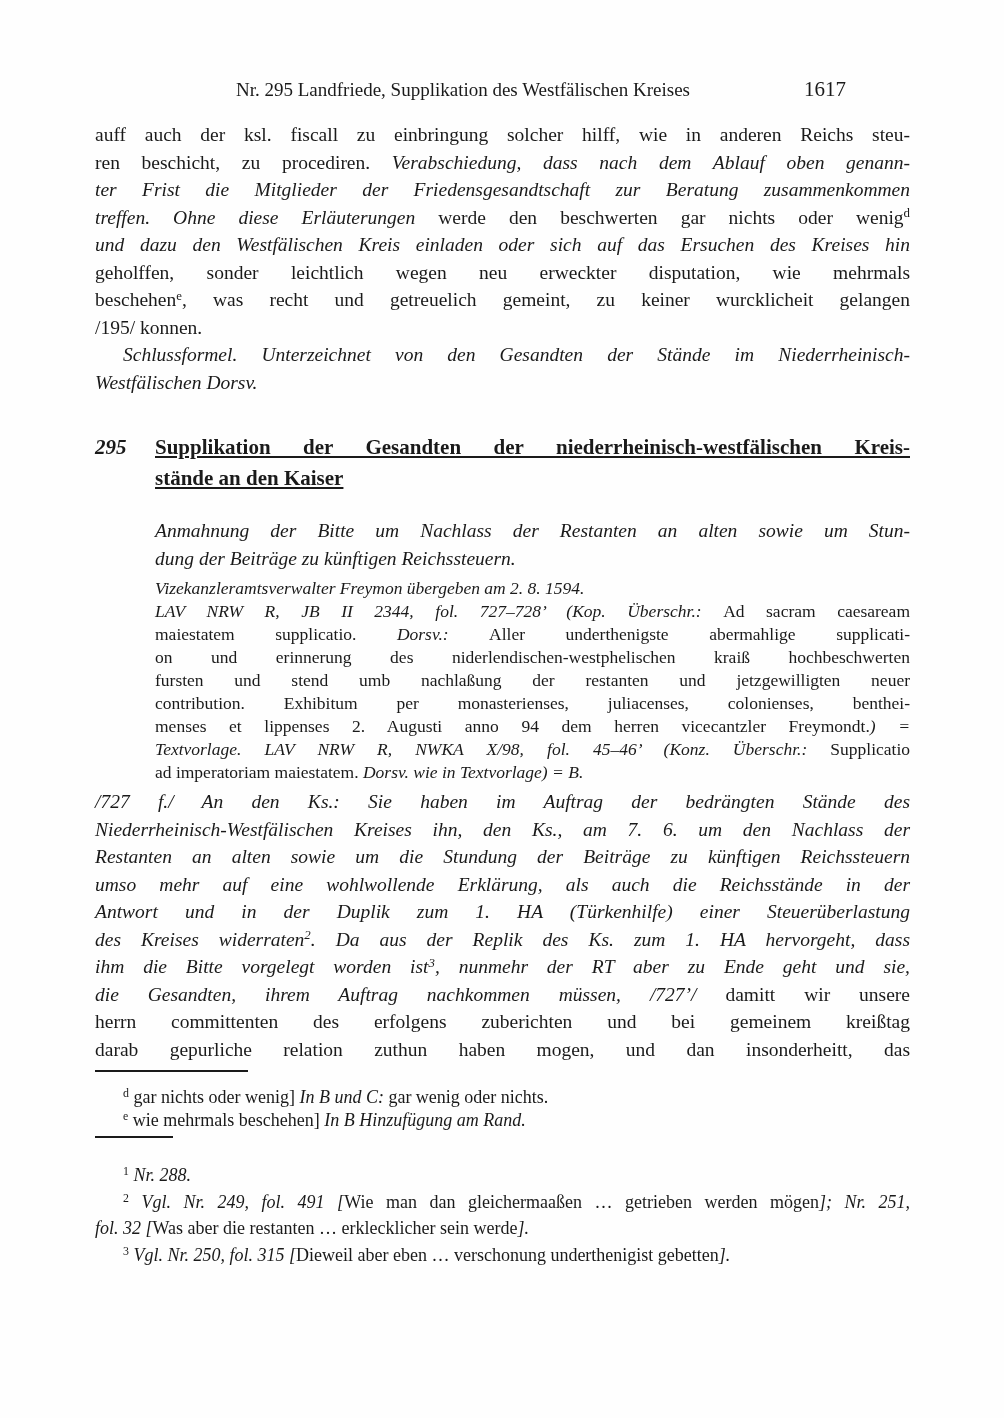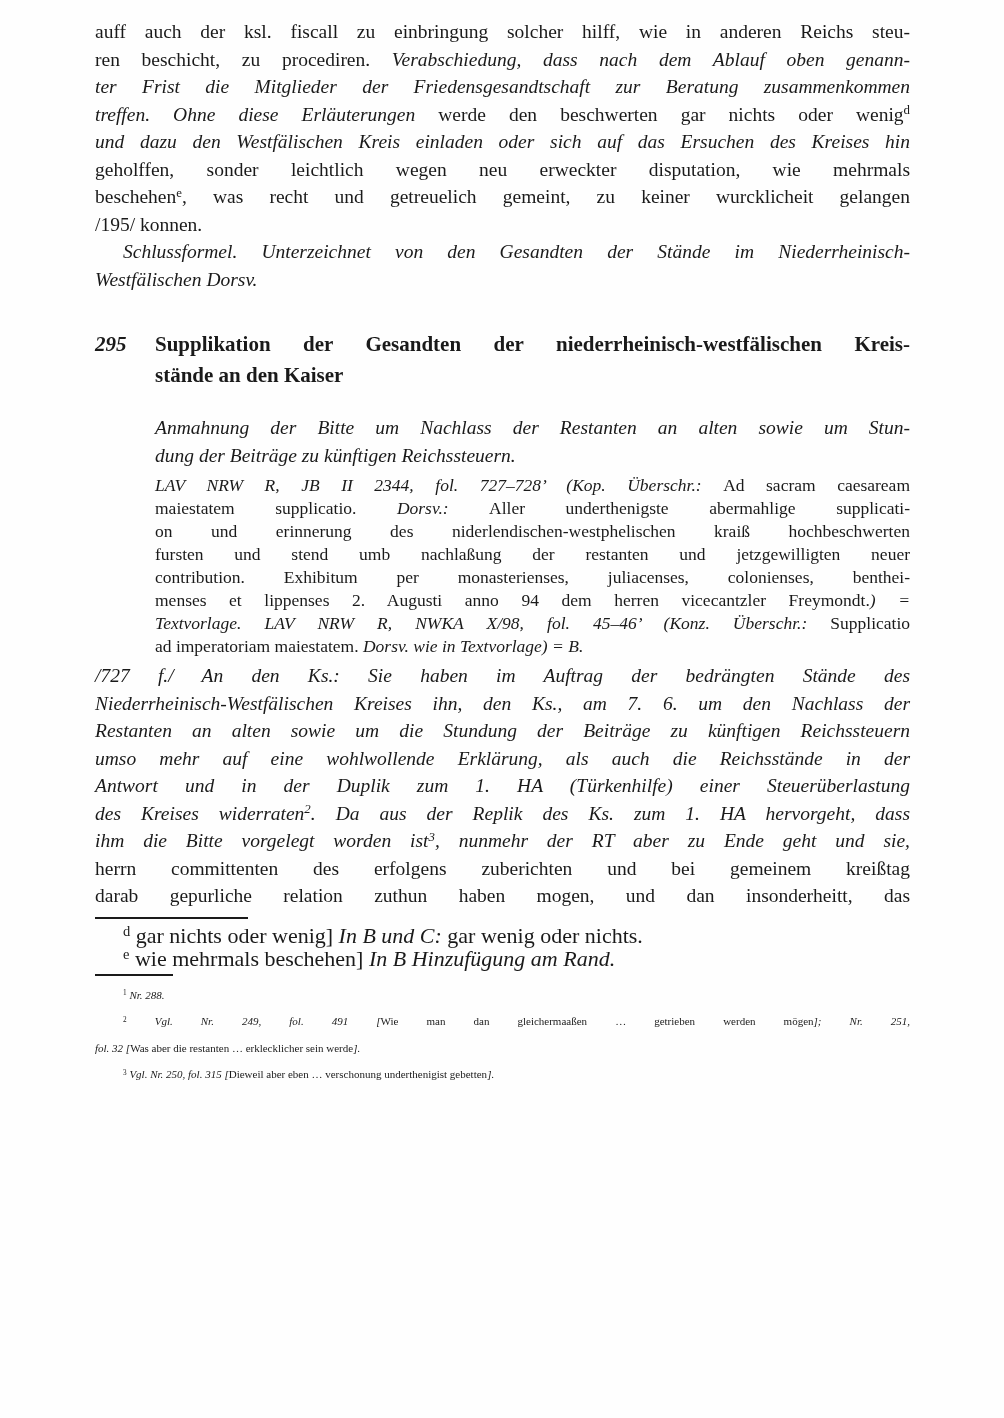--- a/index.html
+++ b/index.html
@@ -22,42 +22,47 @@
   .rh-spacer { width: 118px; flex: none; }
   .rh-title { width: 500px; text-align: center; flex: none; }
   .rh-page { margin-left: auto; margin-right: 64px; font-size: 21px; }
 
   
   .block { font-size: 19.5px; line-height: 27.5px; }
   .line { text-align: justify; text-align-last: justify; text-justify: inter-word; }
   .line.last { text-align: right; text-align-last: left; }
   .line.ind { text-indent: 28px; }
   .it  { font-style: italic; }
-  .bd  { font-weight: bold; }
+  .bd  { font-weight: bold; text-decoration: underline; }
   .sup { font-size: 66%; line-height: 0; position: relative; top: -0.48em; }
 
   
   [data-name="intro-paragraph"]        { margin-top: 18px; }
   [data-name="closing-formula"]        { }
   [data-name="document-heading"]       { margin-top: 36px; display: flex; font-size: 21px; line-height: 30.5px; }
   .hnum  { width: 60px; flex: none; font-weight: bold; font-style: italic; }
   .hlines{ flex: 1; min-width: 0; }
   [data-name="regest"]                 { margin-left: 60px; margin-top: 24px; }
   [data-name="archival-note"]          { margin-left: 60px; margin-top: 5px; font-size: 17.5px; line-height: 23px; }
   [data-name="main-text"]              { margin-top: 4px; }
   .fnrule { height: 0; border-top: 2px solid #1a1a1a; }
   [data-name="variant-rule"]           { margin-top: 7px; width: 153px; }
-  [data-name="variant-footnotes"]      { margin-top: 5px; font-size: 22px; line-height: 23px; }
+  [data-name="variant-footnotes"]      { margin-top: 14px; font-size: 18px; line-height: 23px; }
   [data-name="commentary-rule"]        { margin-top: 4px; width: 78px; }
-  [data-name="commentary-footnotes"]   { margin-top: 6px; font-size: 11px; line-height: 26.5px; }
+  [data-name="commentary-footnotes"]   { margin-top: 24px; font-size: 18px; line-height: 26.5px; }
 </style>
 </head>
 <body>
 
 <div class="page" data-name="document-page">
+  <div class="running-head" data-name="running-head">
+    <span class="rh-spacer" data-name="running-head-spacer"></span>
+    <span class="rh-title" data-name="running-head-title">Nr. 295 Landfriede, Supplikation des Westfälischen Kreises</span>
+    <span class="rh-page" data-name="page-number">1617</span>
+  </div>
   <div data-name="content">
       <div data-name="intro-paragraph" class="block">
         <div class="line" data-name="text-line"><span data-name="text-segment">auff auch der ksl. fiscall zu einbringung solcher hilff, wie in anderen Reichs steu-</span></div>
         <div class="line" data-name="text-line"><span data-name="text-segment">ren beschicht, zu procediren. </span><span class="it" data-name="text-segment">Verabschiedung, dass nach dem Ablauf oben genann-</span></div>
         <div class="line" data-name="text-line"><span class="it" data-name="text-segment">ter Frist die Mitglieder der Friedensgesandtschaft zur Beratung zusammenkommen</span></div>
         <div class="line" data-name="text-line"><span class="it" data-name="text-segment">treffen. Ohne diese Erläuterungen </span><span data-name="text-segment">werde den beschwerten gar nichts oder wenig</span><span class="sup" data-name="footnote-marker">d</span></div>
         <div class="line" data-name="text-line"><span class="it" data-name="text-segment">und dazu den Westfälischen Kreis einladen oder sich auf das Ersuchen des Kreises hin</span></div>
         <div class="line" data-name="text-line"><span data-name="text-segment">geholffen, sonder leichtlich wegen neu erweckter disputation, wie mehrmals</span></div>
         <div class="line" data-name="text-line"><span data-name="text-segment">beschehen</span><span class="sup" data-name="footnote-marker">e</span><span data-name="text-segment">, was recht und getreuelich gemeint, zu keiner wurcklicheit gelangen</span></div>
         <div class="line last" data-name="text-line"><span data-name="text-segment">/195/ konnen.</span></div>
@@ -71,37 +76,39 @@
         <div class="hlines">
           <div class="line" data-name="text-line"><span class="bd" data-name="text-segment">Supplikation der Gesandten der niederrheinisch-westfälischen Kreis-</span></div>
           <div class="line last" data-name="text-line"><span class="bd" data-name="text-segment">stände an den Kaiser</span></div>
         </div>
       </div>
       <div data-name="regest" class="block">
         <div class="line" data-name="text-line"><span class="it" data-name="text-segment">Anmahnung der Bitte um Nachlass der Restanten an alten sowie um Stun-</span></div>
         <div class="line last" data-name="text-line"><span class="it" data-name="text-segment">dung der Beiträge zu künftigen Reichssteuern.</span></div>
       </div>
       <div data-name="archival-note" class="block">
+        <div class="line last" data-name="text-line"><span class="it" data-name="text-segment">Vizekanzleramtsverwalter Freymon übergeben am 2. 8. 1594.</span></div>
         <div class="line" data-name="text-line"><span class="it" data-name="text-segment">LAV NRW R, JB II 2344, fol. 727–728’ (Kop. Überschr.: </span><span data-name="text-segment">Ad sacram caesaream</span></div>
         <div class="line" data-name="text-line"><span data-name="text-segment">maiestatem supplicatio. </span><span class="it" data-name="text-segment">Dorsv.: </span><span data-name="text-segment">Aller underthenigste abermahlige supplicati-</span></div>
         <div class="line" data-name="text-line"><span data-name="text-segment">on und erinnerung des niderlendischen-westphelischen kraiß hochbeschwerten</span></div>
         <div class="line" data-name="text-line"><span data-name="text-segment">fursten und stend umb nachlaßung der restanten und jetzgewilligten neuer</span></div>
         <div class="line" data-name="text-line"><span data-name="text-segment">contribution. Exhibitum per monasterienses, juliacenses, colonienses, benthei-</span></div>
         <div class="line" data-name="text-line"><span data-name="text-segment">menses et lippenses 2. Augusti anno 94 dem herren vicecantzler Freymondt.</span><span class="it" data-name="text-segment">) =</span></div>
         <div class="line" data-name="text-line"><span class="it" data-name="text-segment">Textvorlage. LAV NRW R, NWKA X/98, fol. 45–46’ (Konz. Überschr.: </span><span data-name="text-segment">Supplicatio</span></div>
         <div class="line last" data-name="text-line"><span data-name="text-segment">ad imperatoriam maiestatem. </span><span class="it" data-name="text-segment">Dorsv. wie in Textvorlage) = B.</span></div>
       </div>
       <div data-name="main-text" class="block">
         <div class="line" data-name="text-line"><span class="it" data-name="text-segment">/727 f./ An den Ks.: Sie haben im Auftrag der bedrängten Stände des</span></div>
         <div class="line" data-name="text-line"><span class="it" data-name="text-segment">Niederrheinisch-Westfälischen Kreises ihn, den Ks., am 7. 6. um den Nachlass der</span></div>
         <div class="line" data-name="text-line"><span class="it" data-name="text-segment">Restanten an alten sowie um die Stundung der Beiträge zu künftigen Reichssteuern</span></div>
         <div class="line" data-name="text-line"><span class="it" data-name="text-segment">umso mehr auf eine wohlwollende Erklärung, als auch die Reichsstände in der</span></div>
         <div class="line" data-name="text-line"><span class="it" data-name="text-segment">Antwort und in der Duplik zum 1. HA (Türkenhilfe) einer Steuerüberlastung</span></div>
         <div class="line" data-name="text-line"><span class="it" data-name="text-segment">des Kreises widerraten</span><span class="sup it" data-name="footnote-marker">2</span><span class="it" data-name="text-segment">. Da aus der Replik des Ks. zum 1. HA hervorgeht, dass</span></div>
         <div class="line" data-name="text-line"><span class="it" data-name="text-segment">ihm die Bitte vorgelegt worden ist</span><span class="sup it" data-name="footnote-marker">3</span><span class="it" data-name="text-segment">, nunmehr der RT aber zu Ende geht und sie,</span></div>
+        <div class="line" data-name="text-line"><span class="it" data-name="text-segment">die Gesandten, ihrem Auftrag nachkommen müssen, /727’/ </span><span data-name="text-segment">damitt wir unsere</span></div>
         <div class="line" data-name="text-line"><span data-name="text-segment">herrn committenten des erfolgens zuberichten und bei gemeinem kreißtag</span></div>
         <div class="line" data-name="text-line"><span data-name="text-segment">darab gepurliche relation zuthun haben mogen, und dan insonderheitt, das</span></div>
       </div>
       <div data-name="variant-rule" class="fnrule"></div>
       <div data-name="variant-footnotes" class="block">
         <div class="line last ind" data-name="text-line"><span class="sup" data-name="footnote-marker">d</span><span data-name="text-segment"> gar nichts oder wenig] </span><span class="it" data-name="text-segment">In B und C: </span><span data-name="text-segment">gar wenig oder nichts.</span></div>
         <div class="line last ind" data-name="text-line"><span class="sup" data-name="footnote-marker">e</span><span data-name="text-segment"> wie mehrmals beschehen] </span><span class="it" data-name="text-segment">In B Hinzufügung am Rand.</span></div>
       </div>
       <div data-name="commentary-rule" class="fnrule"></div>
       <div data-name="commentary-footnotes" class="block">

